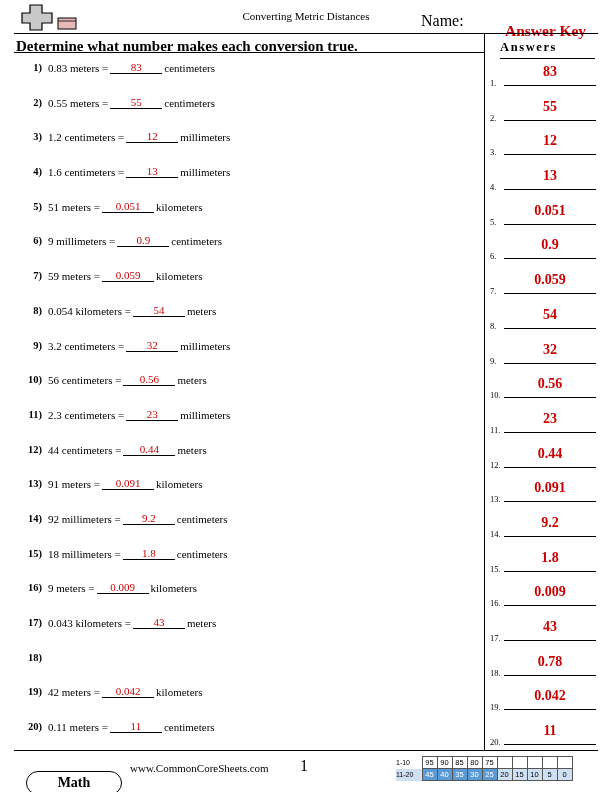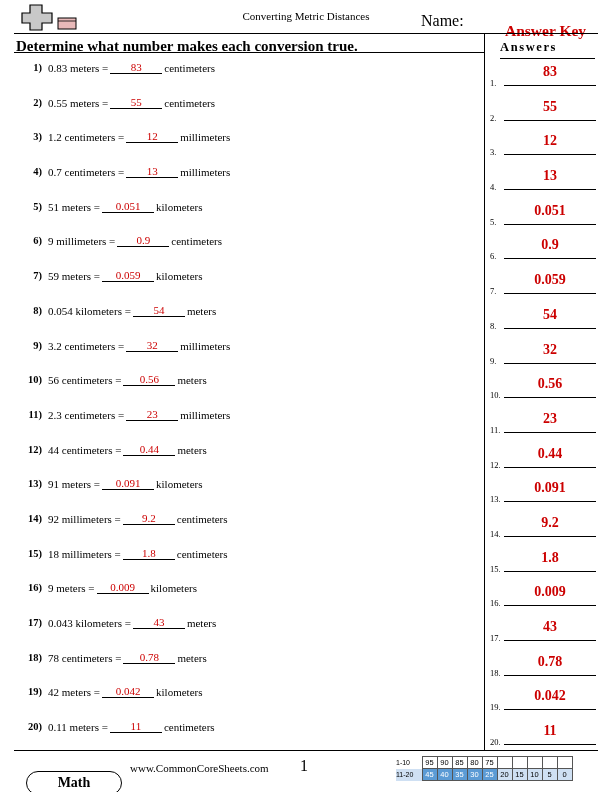--- a/index.html
+++ b/index.html
@@ -248,21 +248,21 @@
   <div class="prob">
       <div class="num">2)</div>
       <div class="body"><span class="pre">0.55 meters =</span><span class="blank">55</span><span class="post">centimeters</span></div>
     </div>
   <div class="prob">
       <div class="num">3)</div>
       <div class="body"><span class="pre">1.2 centimeters =</span><span class="blank">12</span><span class="post">millimeters</span></div>
     </div>
   <div class="prob">
       <div class="num">4)</div>
-      <div class="body"><span class="pre">0.7 centimeters =</span><span class="blank">13</span><span class="post">millimeters</span></div>
+      <div class="body"><span class="pre">1.6 centimeters =</span><span class="blank">13</span><span class="post">millimeters</span></div>
     </div>
   <div class="prob">
       <div class="num">5)</div>
       <div class="body"><span class="pre">51 meters =</span><span class="blank">0.051</span><span class="post">kilometers</span></div>
     </div>
   <div class="prob">
       <div class="num">6)</div>
       <div class="body"><span class="pre">9 millimeters =</span><span class="blank">0.9</span><span class="post">centimeters</span></div>
     </div>
   <div class="prob">
@@ -304,21 +304,20 @@
   <div class="prob">
       <div class="num">16)</div>
       <div class="body"><span class="pre">9 meters =</span><span class="blank">0.009</span><span class="post">kilometers</span></div>
     </div>
   <div class="prob">
       <div class="num">17)</div>
       <div class="body"><span class="pre">0.043 kilometers =</span><span class="blank">43</span><span class="post">meters</span></div>
     </div>
   <div class="prob">
       <div class="num">18)</div>
-      <div class="body"><span class="pre">78 centimeters =</span><span class="blank">0.78</span><span class="post">meters</span></div>
     </div>
   <div class="prob">
       <div class="num">19)</div>
       <div class="body"><span class="pre">42 meters =</span><span class="blank">0.042</span><span class="post">kilometers</span></div>
     </div>
   <div class="prob">
       <div class="num">20)</div>
       <div class="body"><span class="pre">0.11 meters =</span><span class="blank">11</span><span class="post">centimeters</span></div>
     </div>
 </div>

